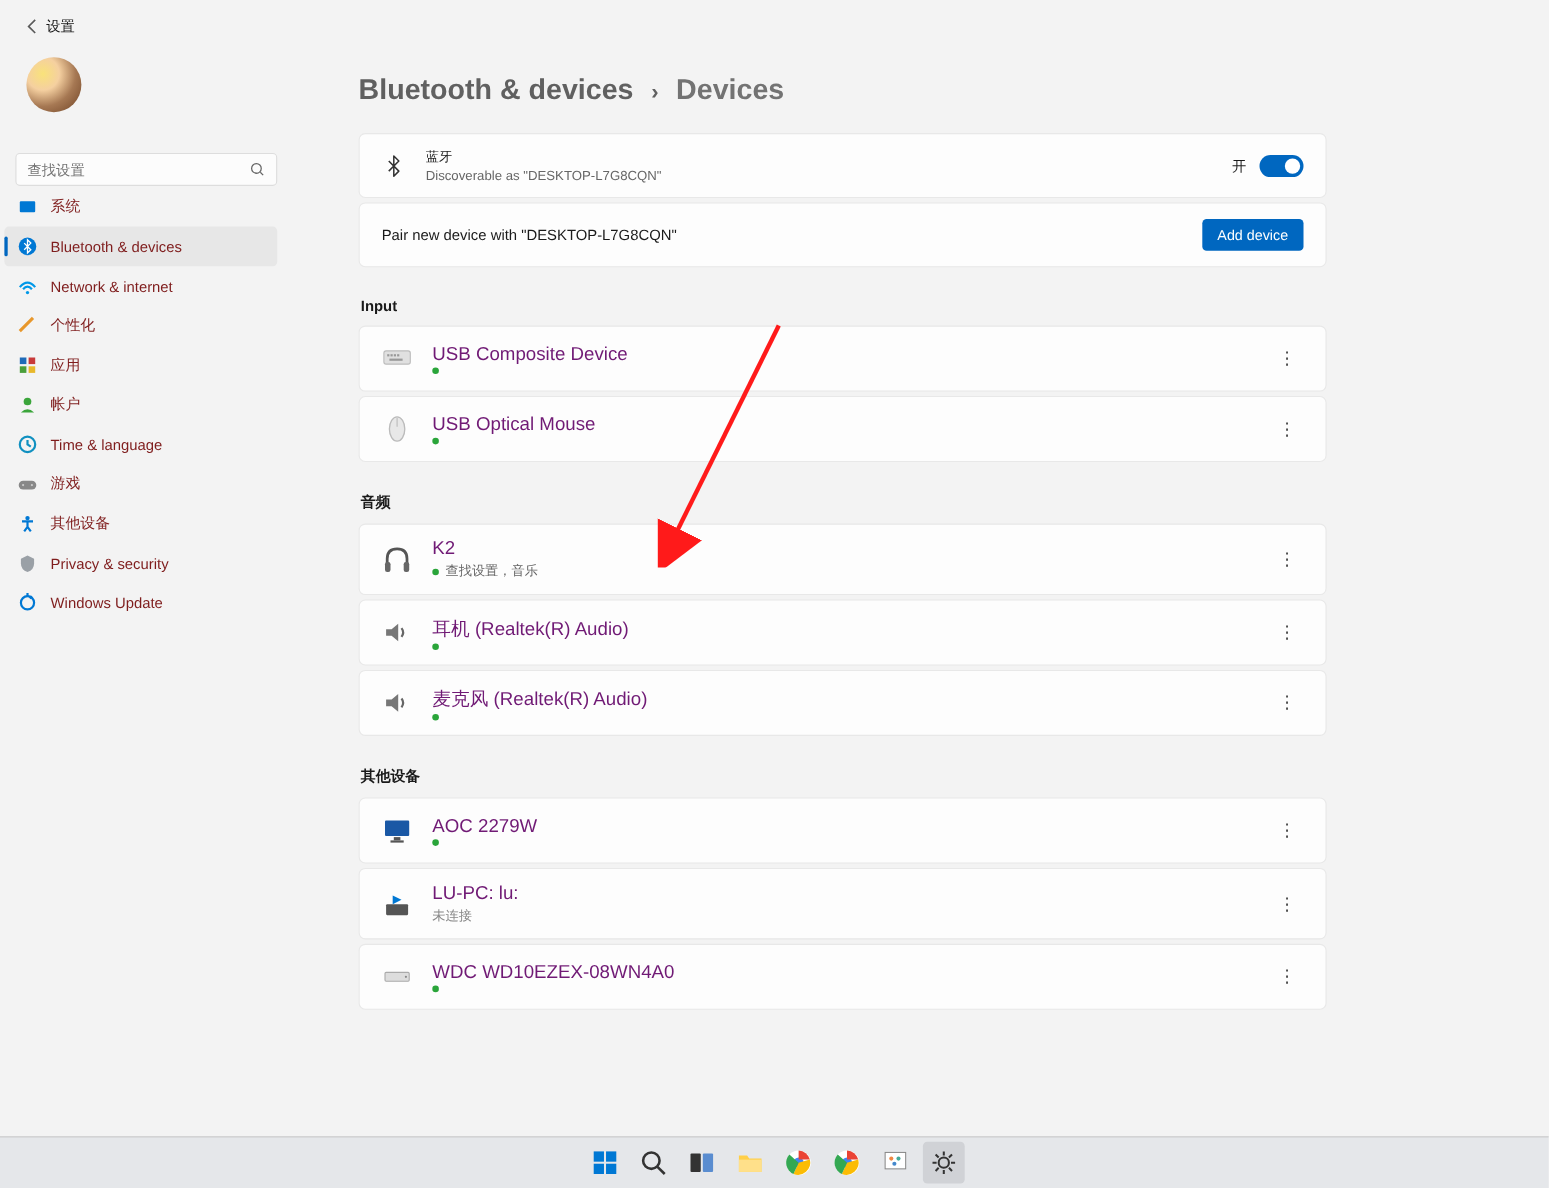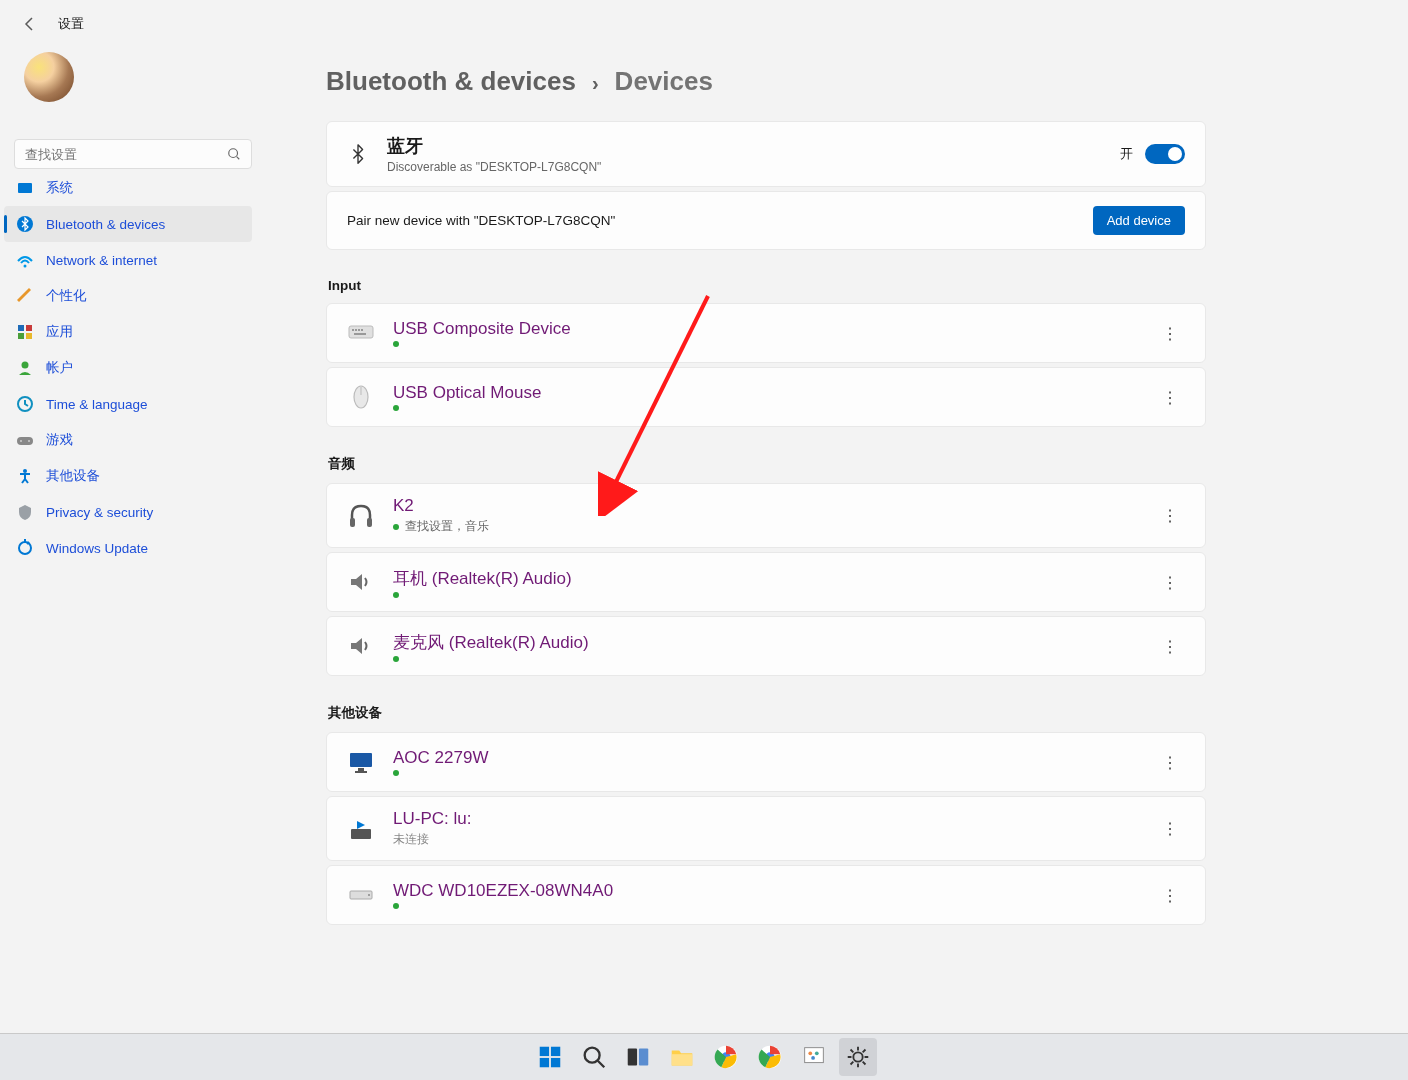--- a/index.html
+++ b/index.html
@@ -1,52 +1,52 @@
 <!DOCTYPE html>
 <html><head>
 <meta charset="utf-8">
 <style>
 * { margin: 0; padding: 0; box-sizing: border-box; font-family: "Segoe UI", "Microsoft YaHei", sans-serif; }
 body { background: #f3f3f3; width: 1408px; height: 1080px; overflow: hidden; position: relative; }
 .main-container { width: 1240px; height: 950px; background: #f3f3f3; position: relative; }
 
 
-.header { display: flex; align-items: center; padding: 14px 20px; gap: 18px; }
+.header { display: flex; align-items: center; padding: 14px 20px; gap: 2px; }
 .back-btn { width: 20px; height: 20px; display: flex; align-items: center; justify-content: center; color: #5a5a5a; cursor: pointer; }
 .header-title { font-size: 13px; color: #1a1a1a; }
 
 
 .avatar-block { position: absolute; left: 24px; top: 52px; width: 50px; height: 50px; border-radius: 50%; background: radial-gradient(circle at 30% 30%, #f9e27a 0%, #f5d0a0 30%, #a67853 60%, #6c4022 100%); }
 
 
 .search-wrap { position: absolute; left: 14px; top: 139px; width: 238px; height: 30px; background: #fcfcfc; border: 1px solid #ddd; border-radius: 4px; display: flex; align-items: center; padding: 0 10px; }
 .search-input { flex: 1; border: none; background: transparent; font-size: 13px; color: #555; outline: none; }
 .search-icon { width: 14px; height: 14px; color: #666; }
 
 
 .sidebar { position: absolute; left: 4px; top: 170px; width: 248px; }
 .sb-item { display: flex; align-items: center; height: 36px; padding: 0 12px; border-radius: 4px; cursor: pointer; position: relative; }
 .sb-item.active { background: #e7e7e7; }
 .sb-item.active::before { content: ""; position: absolute; left: 0; top: 9px; width: 3px; height: 18px; background: #0067c0; border-radius: 2px; }
 .sb-icon { width: 18px; height: 18px; margin-right: 12px; display: flex; align-items: center; justify-content: center; }
-.sb-label { font-size: 13.5px; color: #1d4ed8; }
+.sb-label { font-size: 13.5px; color: #7f1d1d; }
 
 
 .content { position: absolute; left: 326px; top: 66px; width: 880px; }
 .breadcrumb { display: flex; align-items: baseline; gap: 16px; margin-bottom: 24px; }
 .bc-parent { font-size: 26px; font-weight: 600; color: #606060; }
 .bc-sep { font-size: 20px; color: #606060; font-weight: 600; }
 .bc-current { font-size: 26px; font-weight: 700; color: #737373; }
 
 
 .card { background: #fdfdfd; border: 1px solid #e8e8e8; border-radius: 6px; margin-bottom: 4px; }
 .bt-card { display: flex; align-items: center; padding: 12px 20px; }
 .bt-icon { width: 22px; height: 22px; margin-right: 18px; color: #333; }
 .bt-info { flex: 1; }
-.bt-title { font-size: 18px; color: #1a1a1a; font-weight: bold; }
+.bt-title { font-size: 12px; color: #1a1a1a; }
 .bt-sub { font-size: 12px; color: #666; margin-top: 2px; }
 .toggle-label { font-size: 13px; color: #1a1a1a; margin-right: 12px; }
 .toggle { width: 40px; height: 20px; background: #0067c0; border-radius: 20px; position: relative; cursor: pointer; }
 .toggle::after { content: ""; position: absolute; right: 3px; top: 3px; width: 14px; height: 14px; background: #fff; border-radius: 50%; }
 
 .pair-card { display: flex; align-items: center; justify-content: space-between; padding: 14px 20px; margin-top: 4px; }
 .pair-text { font-size: 13.5px; color: #1a1a1a; }
 .add-btn { background: #0067c0; color: #fff; border: none; border-radius: 4px; padding: 7px 14px; font-size: 13px; cursor: pointer; }
 
 

